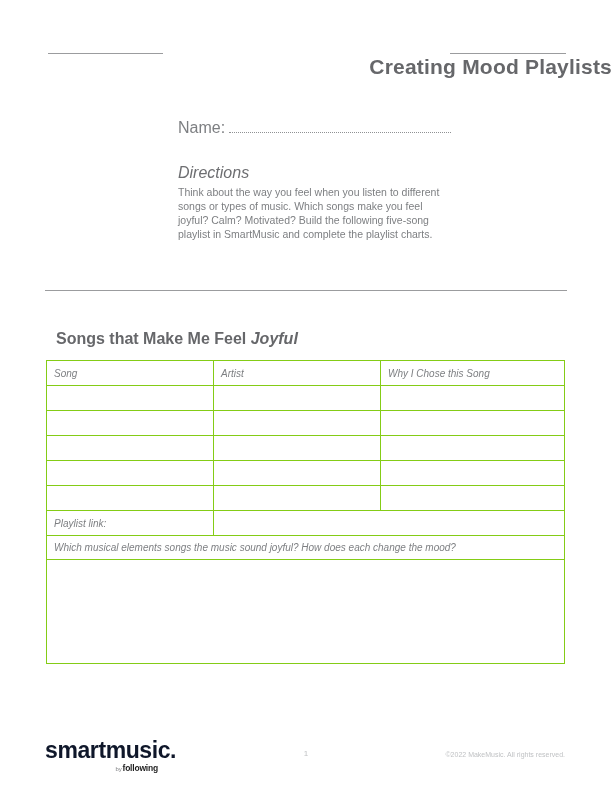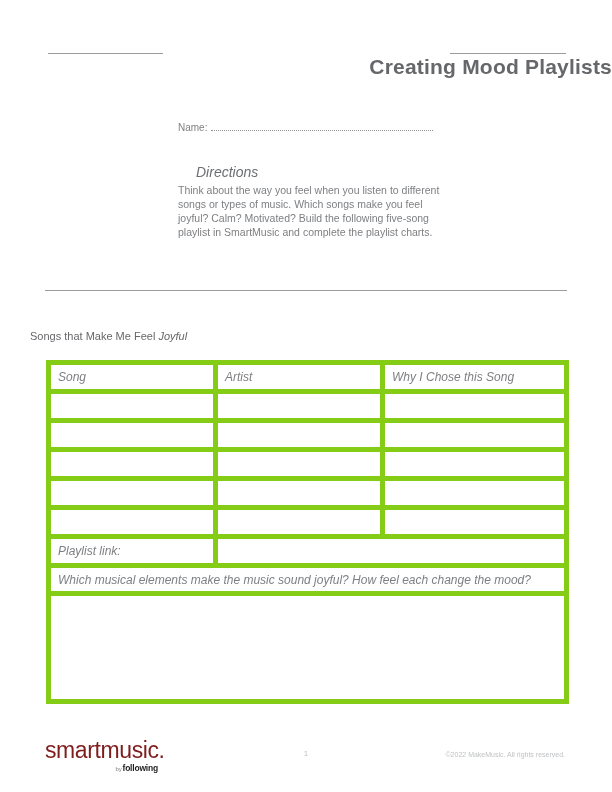--- a/index.html
+++ b/index.html
@@ -9,54 +9,54 @@
   }
   
   .page-title{
     position:absolute;left:0;right:0;top:41px;text-align:right;
     font-size:21px;font-weight:bold;color:#66676a;letter-spacing:.2px;
   }
   .title-line{position:absolute;top:53px;height:1px;background:#9b9c9e;}
   .title-line.left{left:48px;width:115px;}
   .title-line.right{left:450px;width:116px;}
   
-  .name-row{position:absolute;left:178px;top:119px;font-size:10px;color:#7d7f82;}
+  .name-row{position:absolute;left:178px;top:119px;font-size:16px;color:#7d7f82;}
   .name-line{
     display:inline-block;width:222px;height:11px;margin-left:4px;
     border-bottom:1px dotted #8f9193;vertical-align:baseline;
   }
   
   .directions{position:absolute;left:178px;top:164px;width:268px;}
-  .directions-heading{font-size:14px;font-style:italic;color:#6d6e71;margin:0 0 3px 18px;}
+  .directions-heading{font-size:16px;font-style:italic;color:#6d6e71;margin:0 0 3px 0;}
   .directions-body{font-size:10.5px;line-height:14px;color:#7d7f82;margin:0;}
   
   .divider{position:absolute;left:45px;top:290px;width:522px;height:1px;background:#9b9c9e;}
   
   .section-heading{
-    position:absolute;left:30px;top:330px;font-size:11px;font-weight:normal;color:#66676a;
+    position:absolute;left:56px;top:330px;font-size:16px;font-weight:bold;color:#66676a;
   }
   .section-heading .mood{font-style:italic;}
   
   table.playlist-table{
     position:absolute;left:46px;top:360px;width:518px;
     border-collapse:collapse;table-layout:fixed;
   }
   table.playlist-table td{
-    border:5px solid #84cc16;font-size:12px;font-style:italic;color:#7d7f82;
+    border:1px solid #84cc16;font-size:10px;font-style:italic;color:#7d7f82;
     padding:0 0 0 7px;vertical-align:middle;height:24px;
   }
   table.playlist-table td.q-cell{height:23px;}
   table.playlist-table td.answer-cell{height:103px;}
   col.c-song{width:167px;}
   col.c-artist{width:167px;}
   col.c-why{width:184px;}
   
   .footer-logo{
-    position:absolute;left:45px;top:737px;font-size:23px;font-weight:400;
-    color:#7f1d1d;letter-spacing:-.4px;
+    position:absolute;left:45px;top:737px;font-size:23px;font-weight:700;
+    color:#0f172a;letter-spacing:-.4px;
   }
   .footer-logo-sub{
     position:absolute;left:46px;top:763px;width:112px;text-align:right;
     font-size:8.5px;font-weight:bold;color:#1f1f1f;letter-spacing:-.2px;
   }
   .footer-logo-sub .by{font-size:6px;font-weight:normal;color:#808285;margin-right:1px;}
   .footer-page{
     position:absolute;left:0;right:0;top:749px;text-align:center;
     font-size:8px;color:#c0c2c4;
   }
@@ -125,21 +125,21 @@
         <td></td>
         <td></td>
       </tr>
     </tbody>
   <tbody>
     <tr>
       <td>Playlist link:</td>
       <td colspan="2"></td>
     </tr>
     <tr>
-      <td colspan="3" class="q-cell">Which musical elements make the music sound joyful? How feel each change the mood?</td>
+      <td colspan="3" class="q-cell">Which musical elements songs the music sound joyful? How does each change the mood?</td>
     </tr>
     <tr>
       <td colspan="3" class="answer-cell"></td>
     </tr>
   </tbody>
 </table>
 
 <div class="footer-logo">smartmusic.</div>
 <div class="footer-logo-sub">
   <span class="by">by</span><span>following</span>

